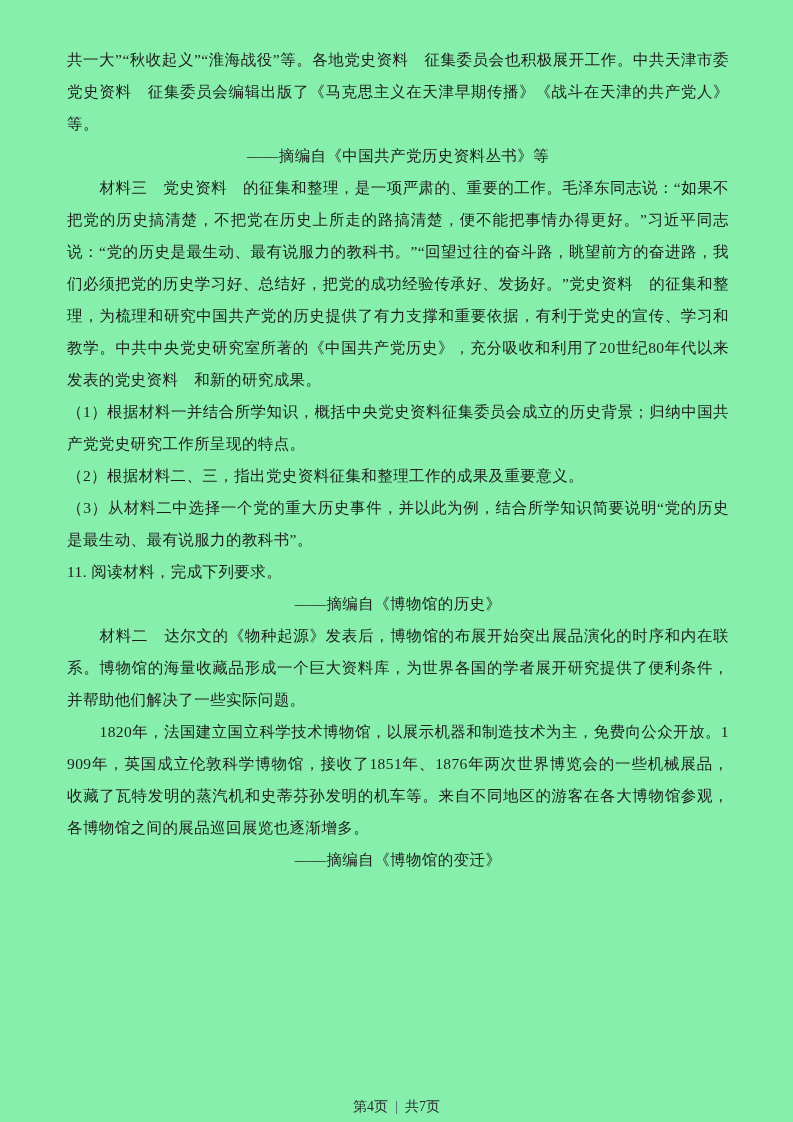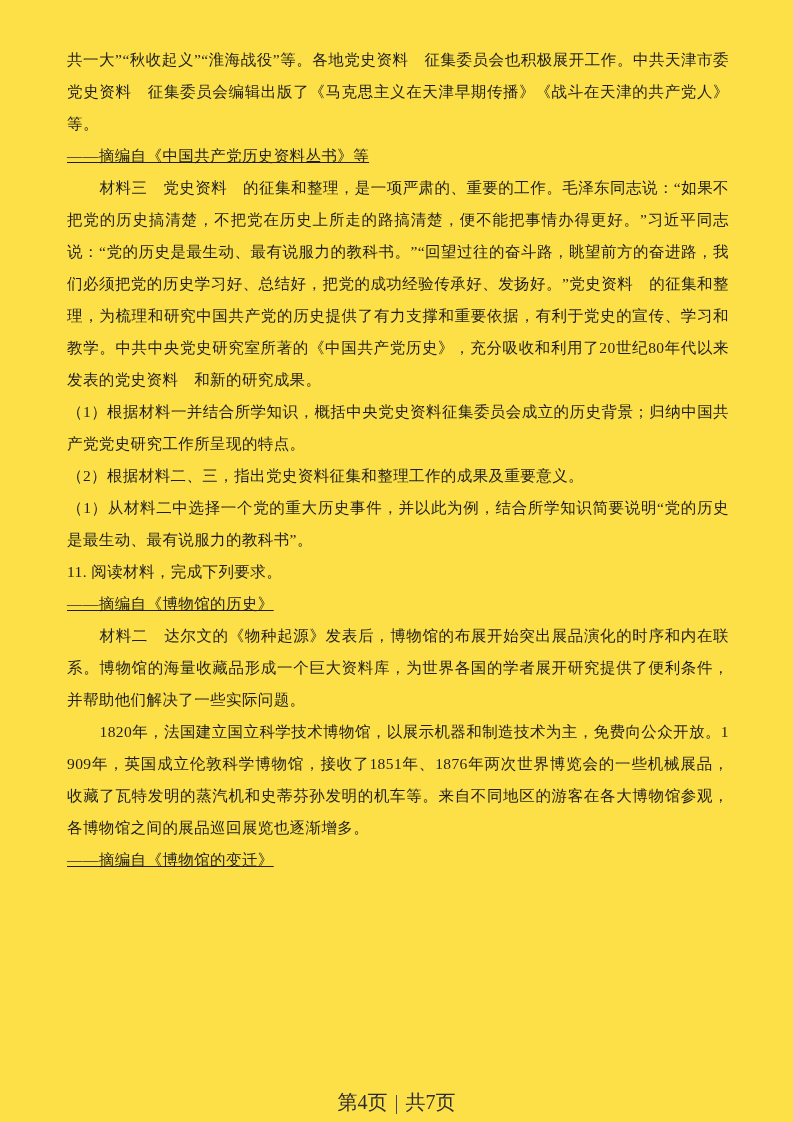--- a/index.html
+++ b/index.html
@@ -1,47 +1,47 @@
 <!DOCTYPE html>
 <html><head>
 <meta charset="utf-8">
 <style>
   html, body { margin: 0; padding: 0; background: #ffffff; }
   .page {
     position: relative;
     width: 793px;
     height: 1122px;
-    background: #fde047;
+    background: #86efac;
     overflow: hidden;
     font-family: "Liberation Serif", "DejaVu Serif", serif;
     color: #1e1e1e;
   }
   .content {
     position: absolute;
     top: 44px;
     left: 67px;
     width: 662px;
   }
   .content p {
     margin: 0;
     font-size: 15.5px;
     line-height: 32px;
     letter-spacing: 0.4px;
     text-align: justify;
     word-break: break-all;
   }
   p.indent { text-indent: 2.1em; }
-  p.attribution { text-align: left; text-decoration: underline; }
+  p.attribution { text-align: center; }
   .footer {
     position: absolute;
     bottom: 6px;
     left: 0;
     width: 100%;
     text-align: center;
-    font-size: 20px;
+    font-size: 14px;
     color: #2b2b33;
   }
   .footer .sep { margin: 0 7px; color: #3b4a63; }
 </style>
 </head>
 <body>
 
 <div class="page">
   <div class="content">
 
@@ -49,21 +49,21 @@
 
     <p class="attribution">——摘编自《中国共产党历史资料丛书》等</p>
 
     <p class="indent">材料三　党史资料　的征集和整理，是一项严肃的、重要的工作。毛泽东同志说：“如果不把党的历史搞清楚，不把党在历史上所走的路搞清楚，便不能把事情办得更好。”习近平同志说：“党的历史是最生动、最有说服力的教科书。”“回望过往的奋斗路，眺望前方的奋进路，我们必须把党的历史学习好、总结好，把党的成功经验传承好、发扬好。”党史资料　的征集和整理，为梳理和研究中国共产党的历史提供了有力支撑和重要依据，有利于党史的宣传、学习和教学。中共中央党史研究室所著的《中国共产党历史》，充分吸收和利用了20世纪80年代以来发表的党史资料　和新的研究成果。</p>
 
 
     <p>（1）根据材料一并结合所学知识，概括中央党史资料征集委员会成立的历史背景；归纳中国共产党党史研究工作所呈现的特点。</p>
 
     <p>（2）根据材料二、三，指出党史资料征集和整理工作的成果及重要意义。</p>
 
-    <p>（1）从材料二中选择一个党的重大历史事件，并以此为例，结合所学知识简要说明“党的历史是最生动、最有说服力的教科书”。</p>
+    <p>（3）从材料二中选择一个党的重大历史事件，并以此为例，结合所学知识简要说明“党的历史是最生动、最有说服力的教科书”。</p>
 
     <p>11. 阅读材料，完成下列要求。</p>
 
 
 
     <p class="attribution">——摘编自《博物馆的历史》</p>
 
     <p class="indent">材料二　达尔文的《物种起源》发表后，博物馆的布展开始突出展品演化的时序和内在联系。博物馆的海量收藏品形成一个巨大资料库，为世界各国的学者展开研究提供了便利条件，并帮助他们解决了一些实际问题。</p>
 
     <p class="indent">1820年，法国建立国立科学技术博物馆，以展示机器和制造技术为主，免费向公众开放。1909年，英国成立伦敦科学博物馆，接收了1851年、1876年两次世界博览会的一些机械展品，收藏了瓦特发明的蒸汽机和史蒂芬孙发明的机车等。来自不同地区的游客在各大博物馆参观，各博物馆之间的展品巡回展览也逐渐增多。</p>

